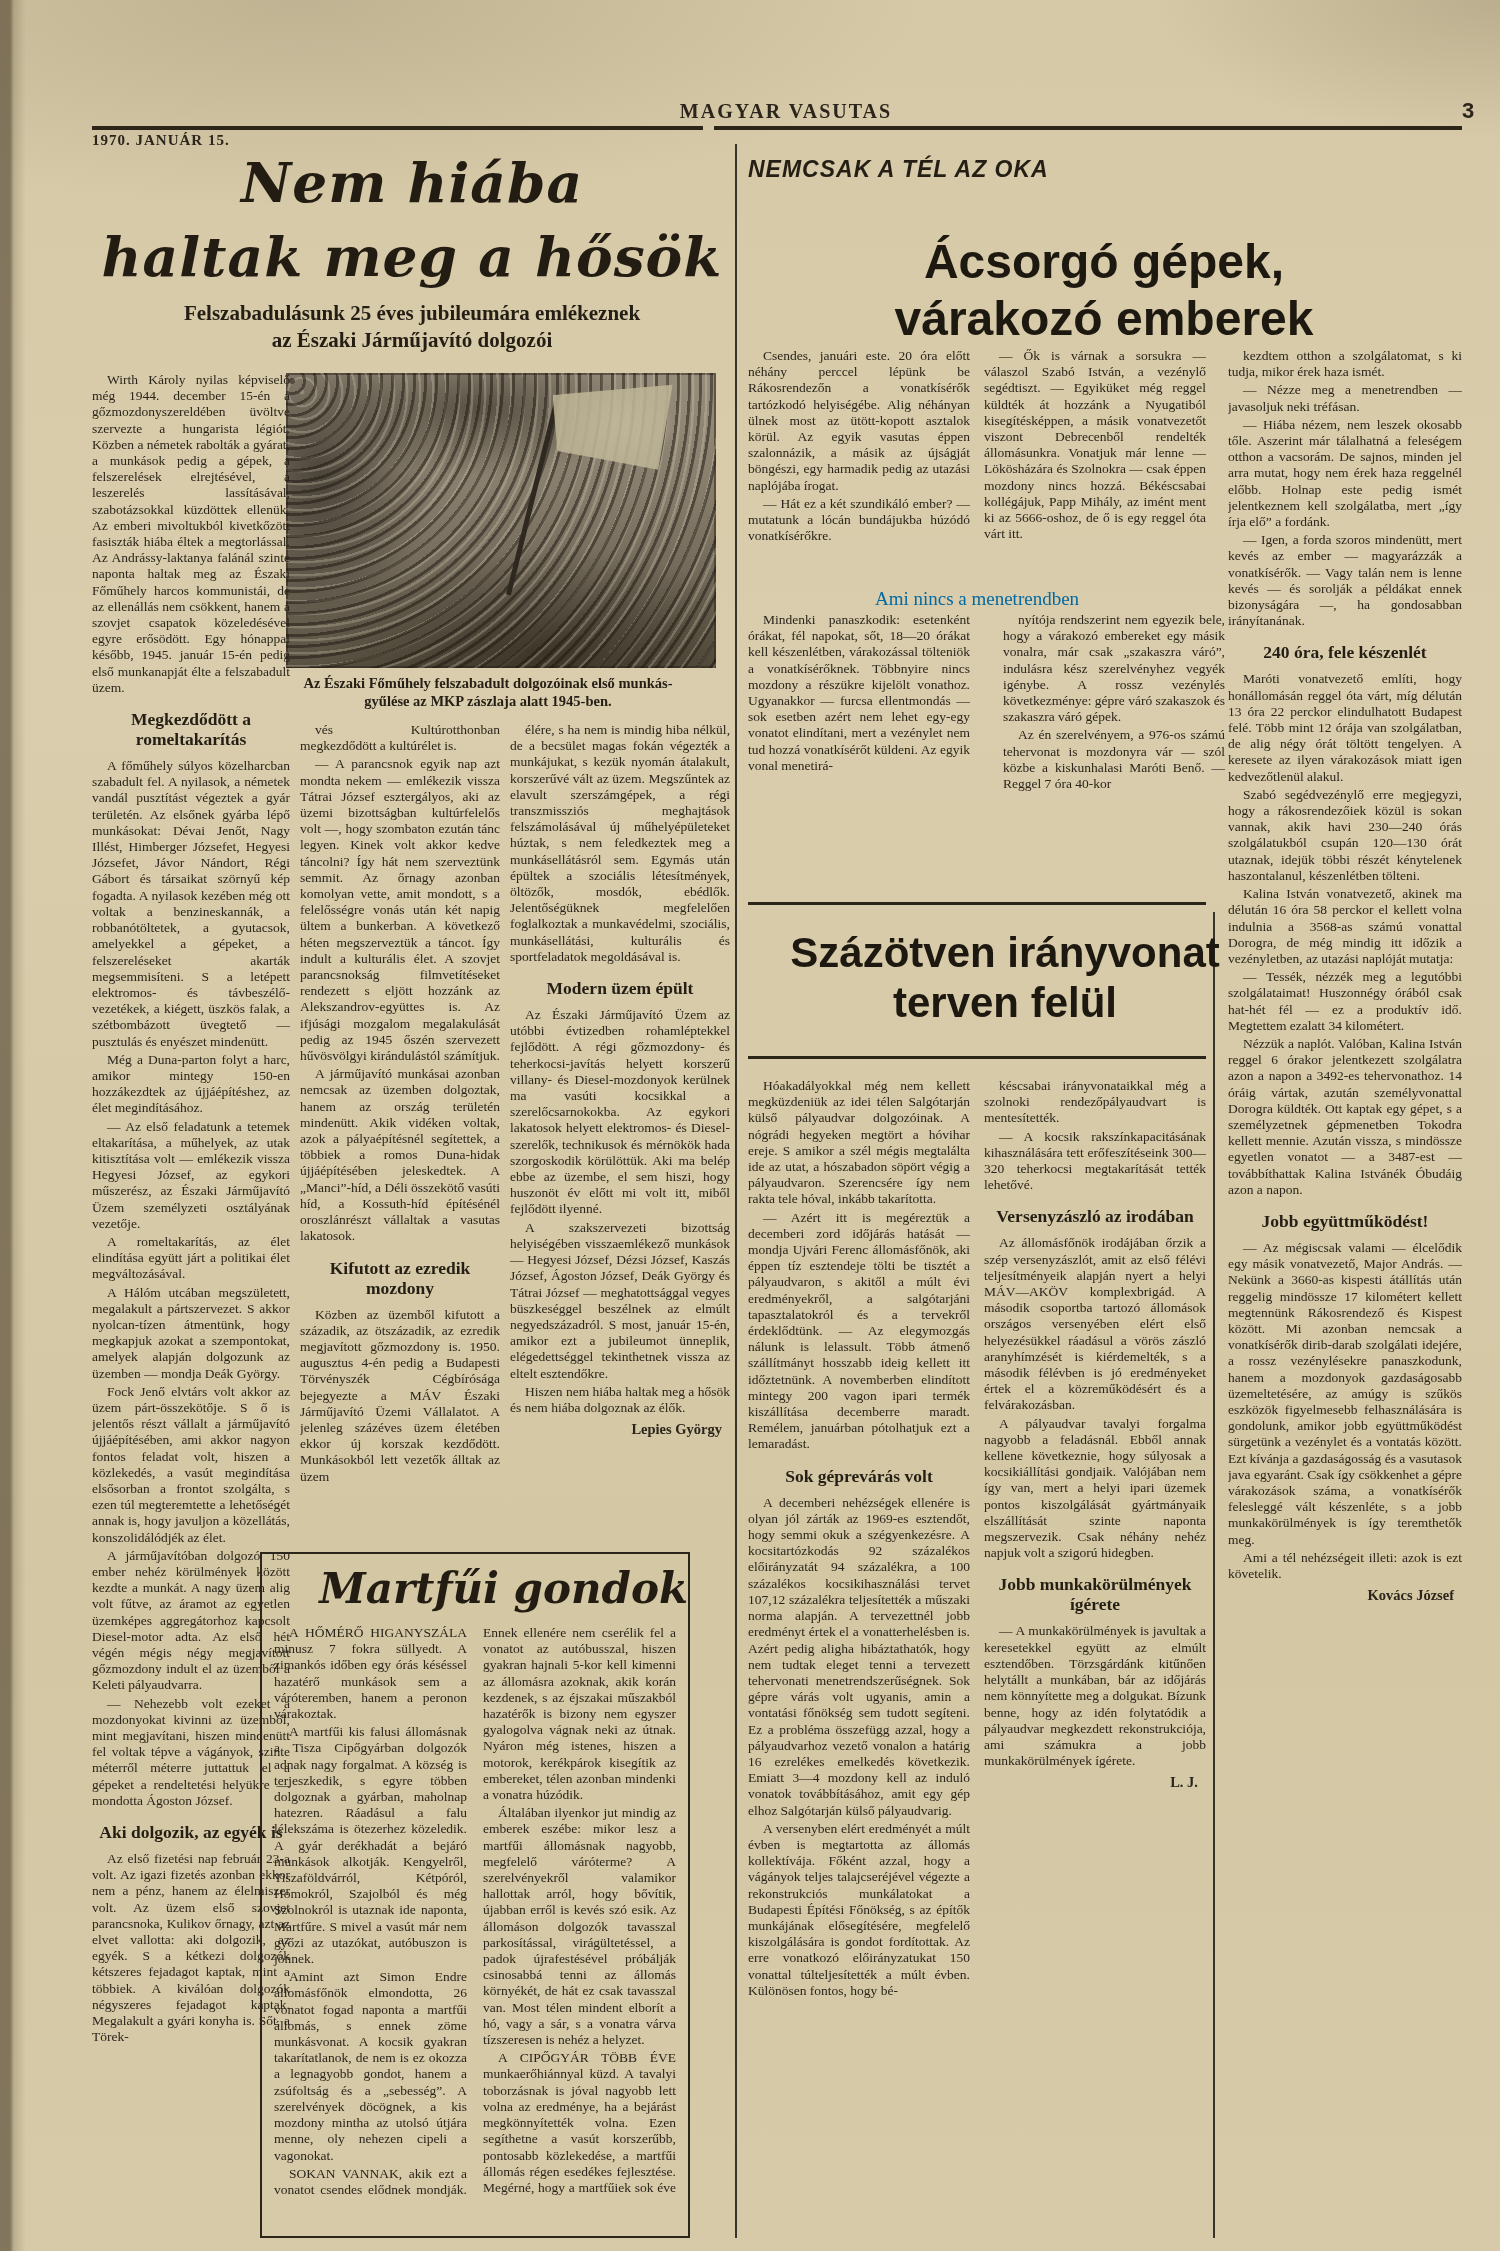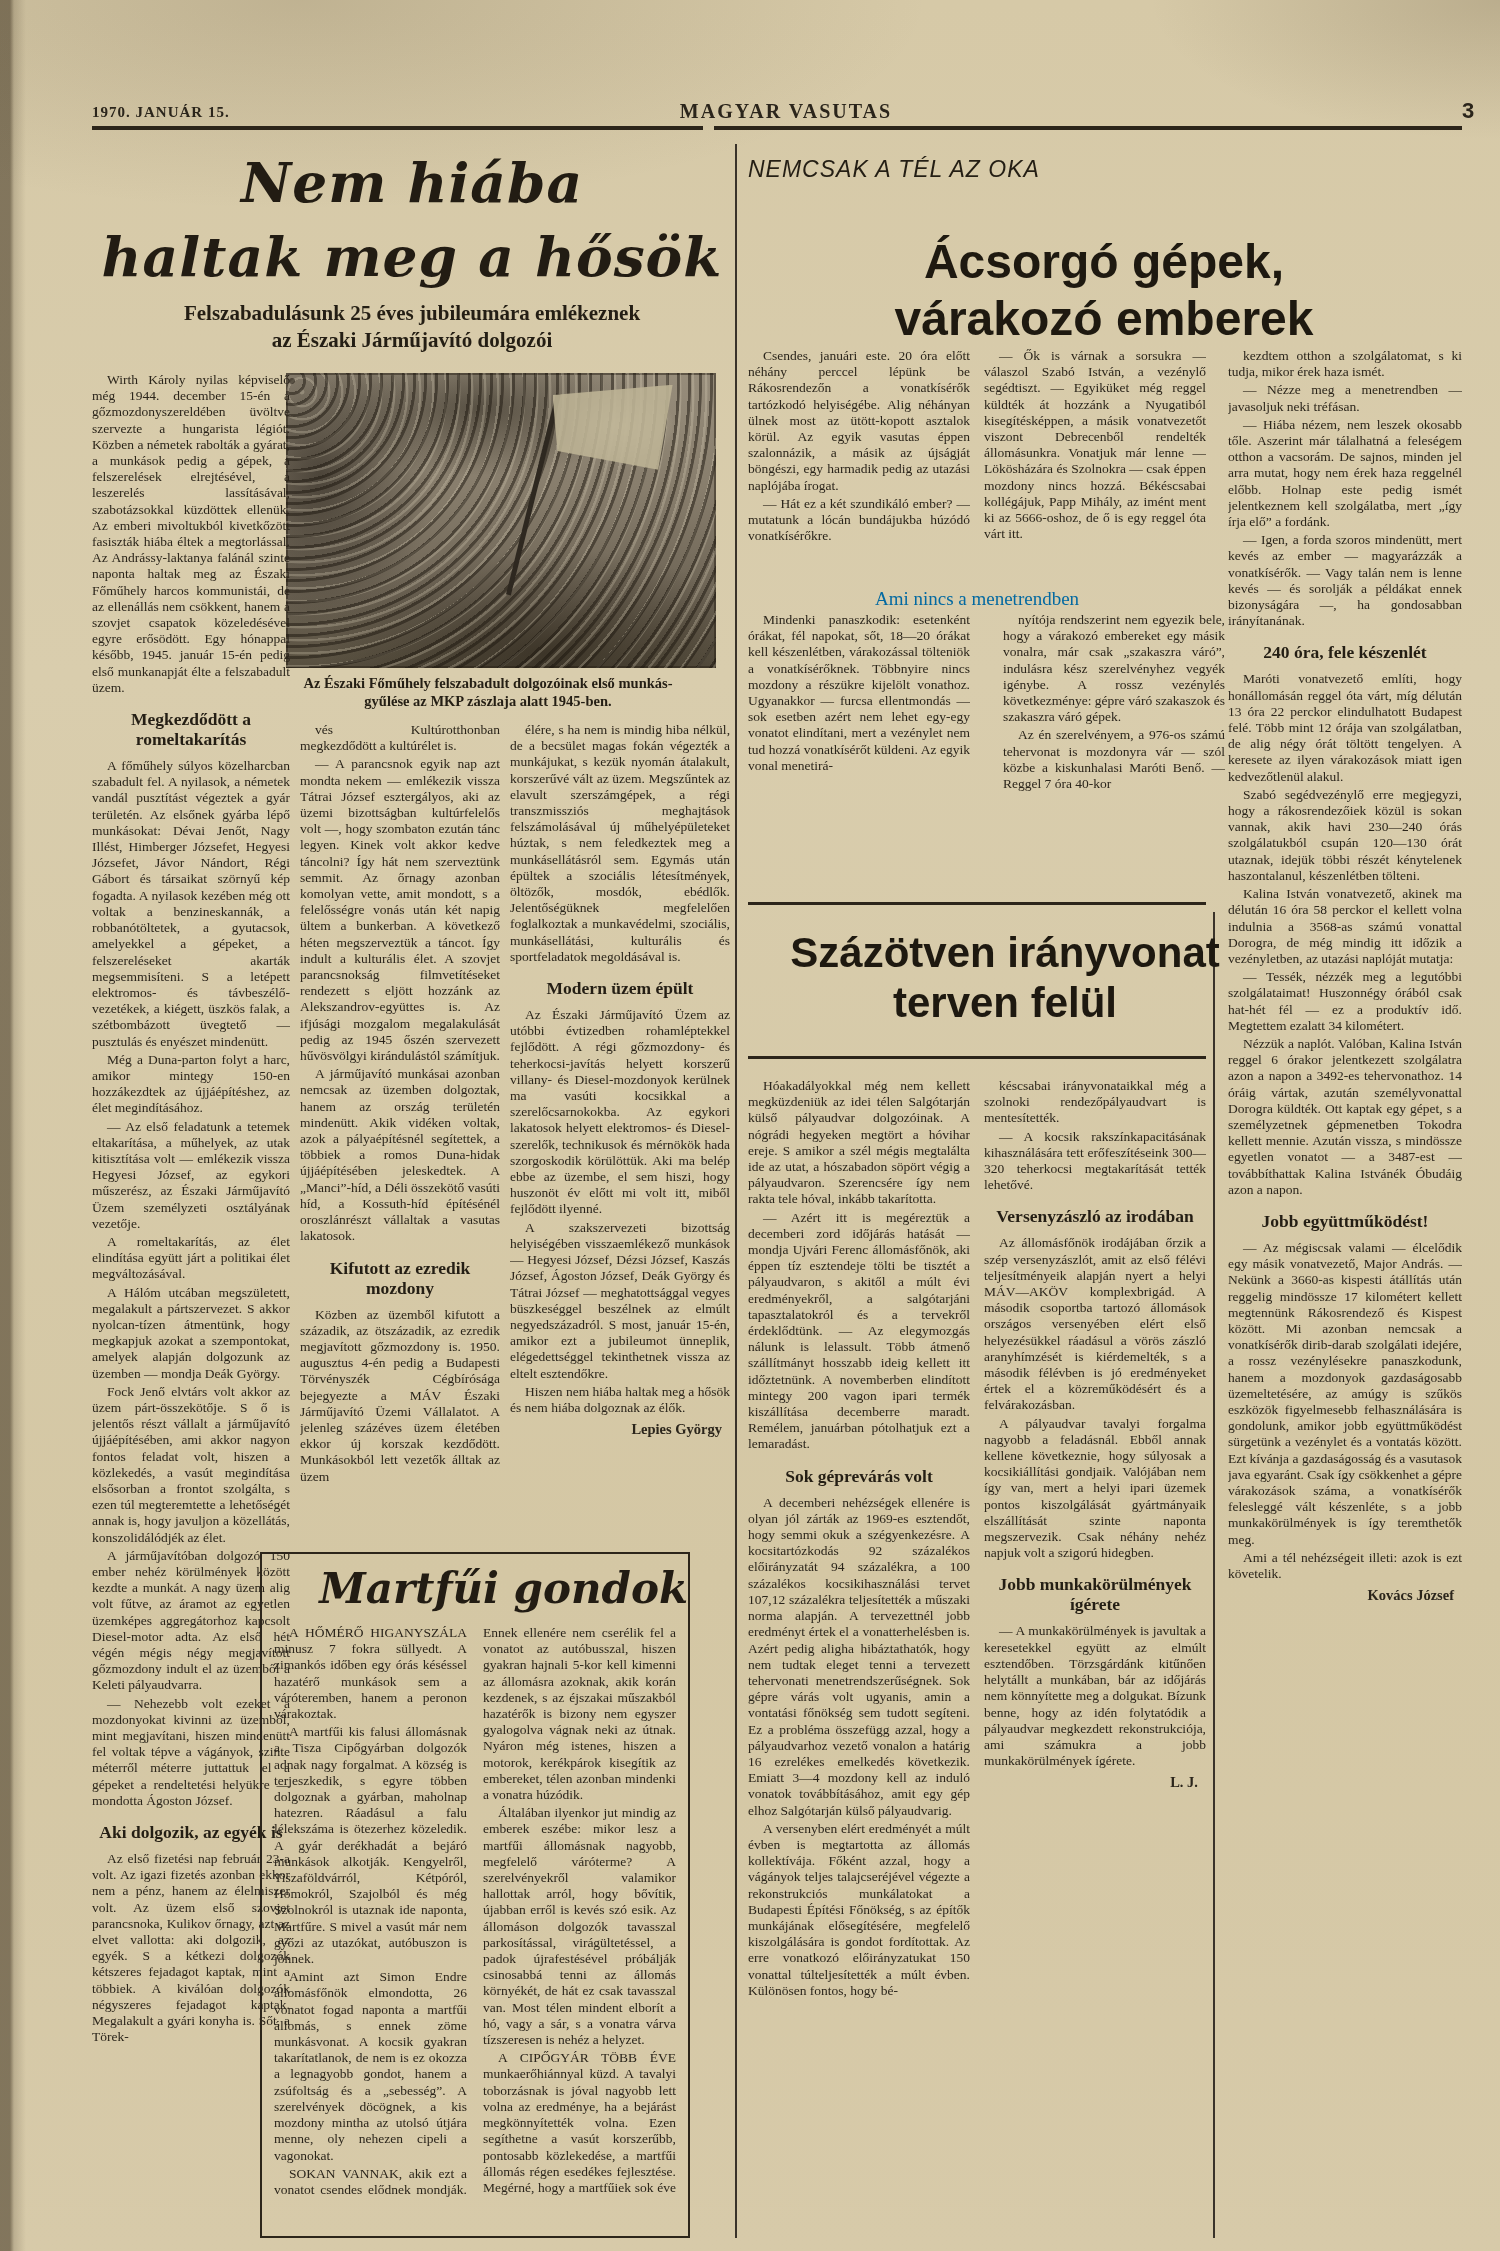--- a/index.html
+++ b/index.html
@@ -8,21 +8,21 @@
        background-image:
          radial-gradient(ellipse 900px 300px at 20% 0%, rgba(90,75,50,.18), transparent 70%),
          radial-gradient(ellipse 500px 200px at 100% 0%, rgba(90,75,50,.22), transparent 70%),
          linear-gradient(90deg, rgba(60,48,30,.55) 0 10px, rgba(60,48,30,.18) 14px, transparent 26px),
          linear-gradient(180deg,#d6c9a7 0%,#d9cdad 30%,#d4c7a4 70%,#d7caa9 100%);
        font-family:"Liberation Serif", serif; color:#2b251b;}
   .abs{position:absolute;}
   .rule{background:#2c251a;}
   .vrule{background:#3a332a;width:2px;}
   
-  .date{font-weight:bold;font-size:15px;letter-spacing:1px;}
+  .date{font-weight:bold;font-size:15px;letter-spacing:1px;margin-top:28px;}
   .masthead{font-weight:bold;font-size:20px;letter-spacing:2px;margin-left:36px;}
   .pagenum{font-weight:bold;font-size:22px;font-family:"Liberation Sans",sans-serif;}
   
   .hero-title{font-family:"DejaVu Serif",serif;font-style:italic;font-weight:bold;
               font-size:55px;line-height:74px;text-align:center;color:#221c13;letter-spacing:1px;}
   .hero-sub{font-weight:bold;font-size:21px;line-height:27px;text-align:center;color:#241e14;}
   
   .col{position:absolute;font-size:13.5px;line-height:16.2px;text-align:justify;overflow:hidden;}
   .bp{margin:0 0 2px 0;text-indent:15px;}
   .sig{margin:5px 8px 0 0;text-align:right;font-weight:bold;font-size:14.5px;text-indent:0;}
@@ -37,21 +37,21 @@
       linear-gradient(180deg,#978d7b 0%,#877d6c 40%,#6d6455 75%,#585040 100%);
       box-shadow:inset 0 0 0 2px rgba(40,32,20,.5);}
   .photo .grain{position:absolute;inset:0;
       background-image:repeating-radial-gradient(circle at 6px 8px, rgba(28,22,14,.5) 0 2.6px, transparent 3.4px 11px),
                        repeating-radial-gradient(circle at 16px 19px, rgba(230,220,195,.25) 0 2px, transparent 2.8px 13px);}
   .photo .pole{position:absolute;left:57%;top:6%;width:5px;height:70%;background:#2e2820;transform:rotate(14deg);}
   .photo .flag{position:absolute;left:62%;top:4%;width:120px;height:85px;background:#bdb295;
                clip-path:polygon(0 12%,100% 0,88% 100%,4% 78%);opacity:.9;}
   .caption{font-weight:bold;font-size:14.5px;line-height:18px;text-align:center;color:#241e14;}
   
-  .kicker{font-family:"Liberation Sans",sans-serif;font-style:italic;font-weight:normal;
+  .kicker{font-family:"Liberation Sans",sans-serif;font-style:italic;font-weight:bold;
           font-size:23px;letter-spacing:1px;color:#241e14;}
   .big-title{font-family:"Liberation Sans",sans-serif;font-weight:bold;font-size:48px;
              line-height:57px;text-align:center;letter-spacing:0;color:#1e1910;margin-top:29px;}
   .box-title{font-family:"Liberation Sans",sans-serif;font-weight:bold;font-size:42px;
              line-height:50px;text-align:center;color:#1e1910;}
   .crosshead{font-weight:normal;font-size:19px;text-align:center;color:#0369a1;margin-top:8px;}
   
   .martfu{border:2px solid #2c251a;}
   .martfu-title{font-family:"DejaVu Serif",serif;font-style:italic;font-weight:bold;
                 font-size:42px;text-align:right;color:#221c13;margin:10px 0 12px 0;}

